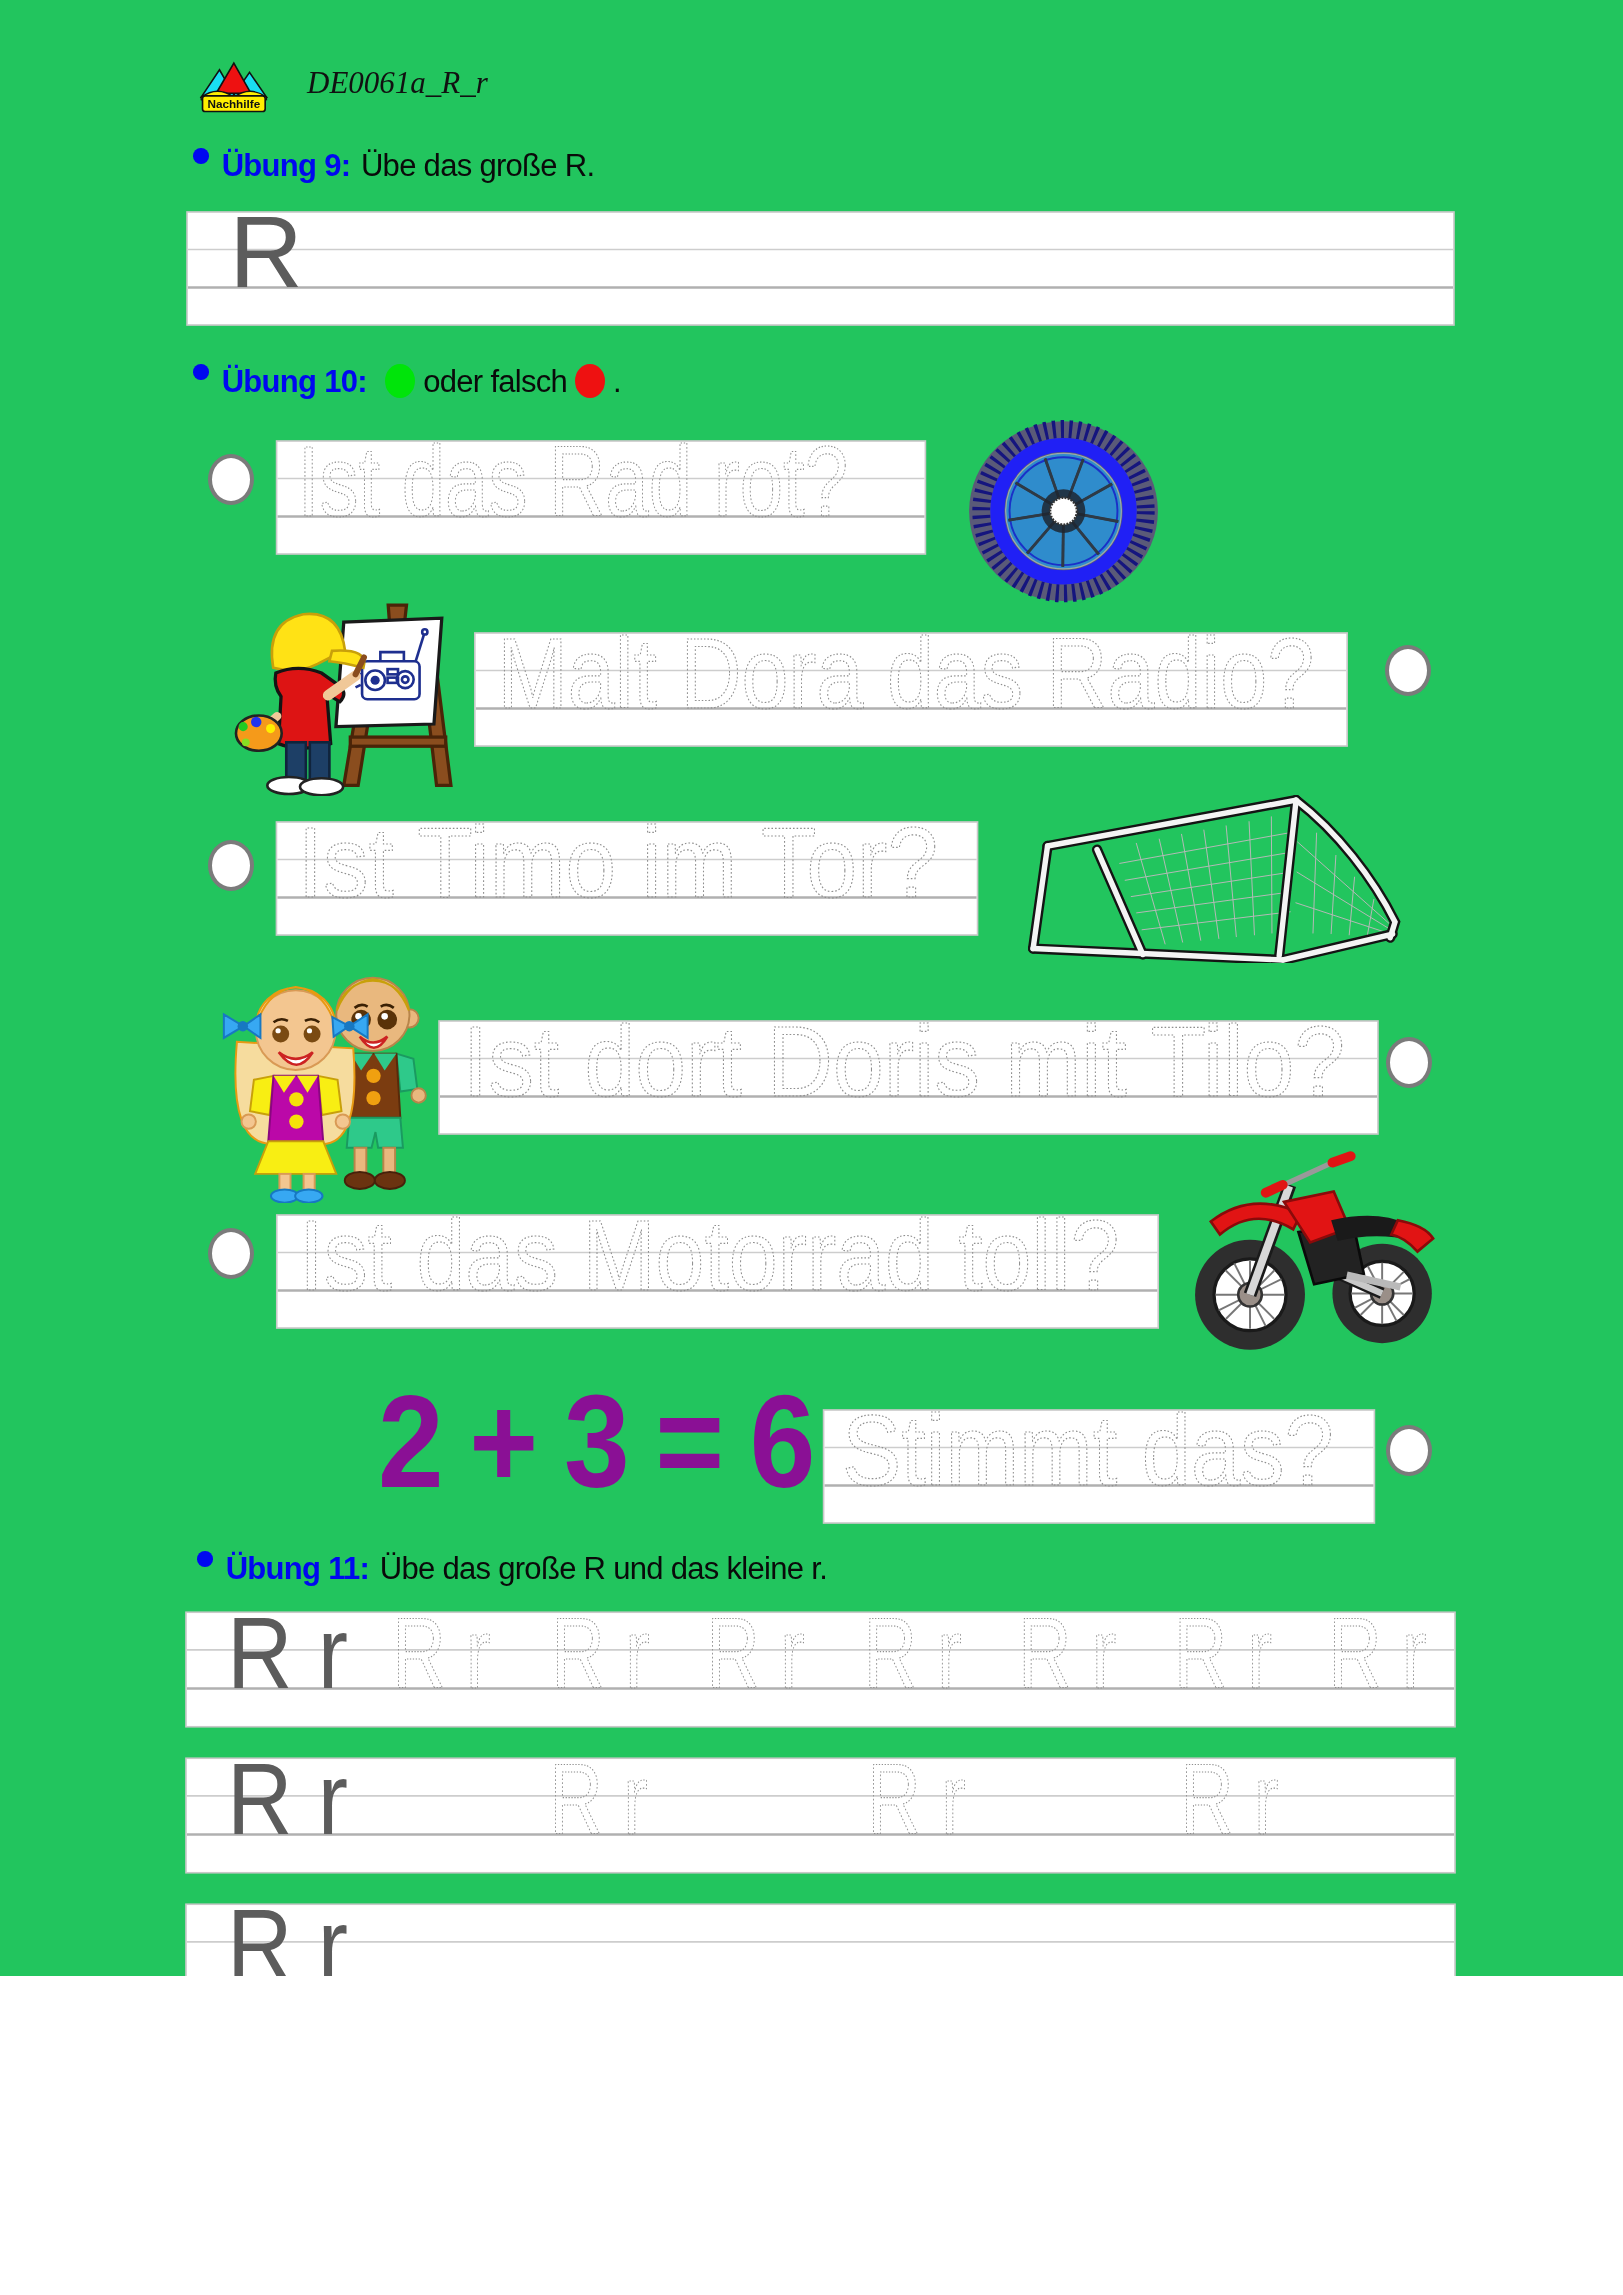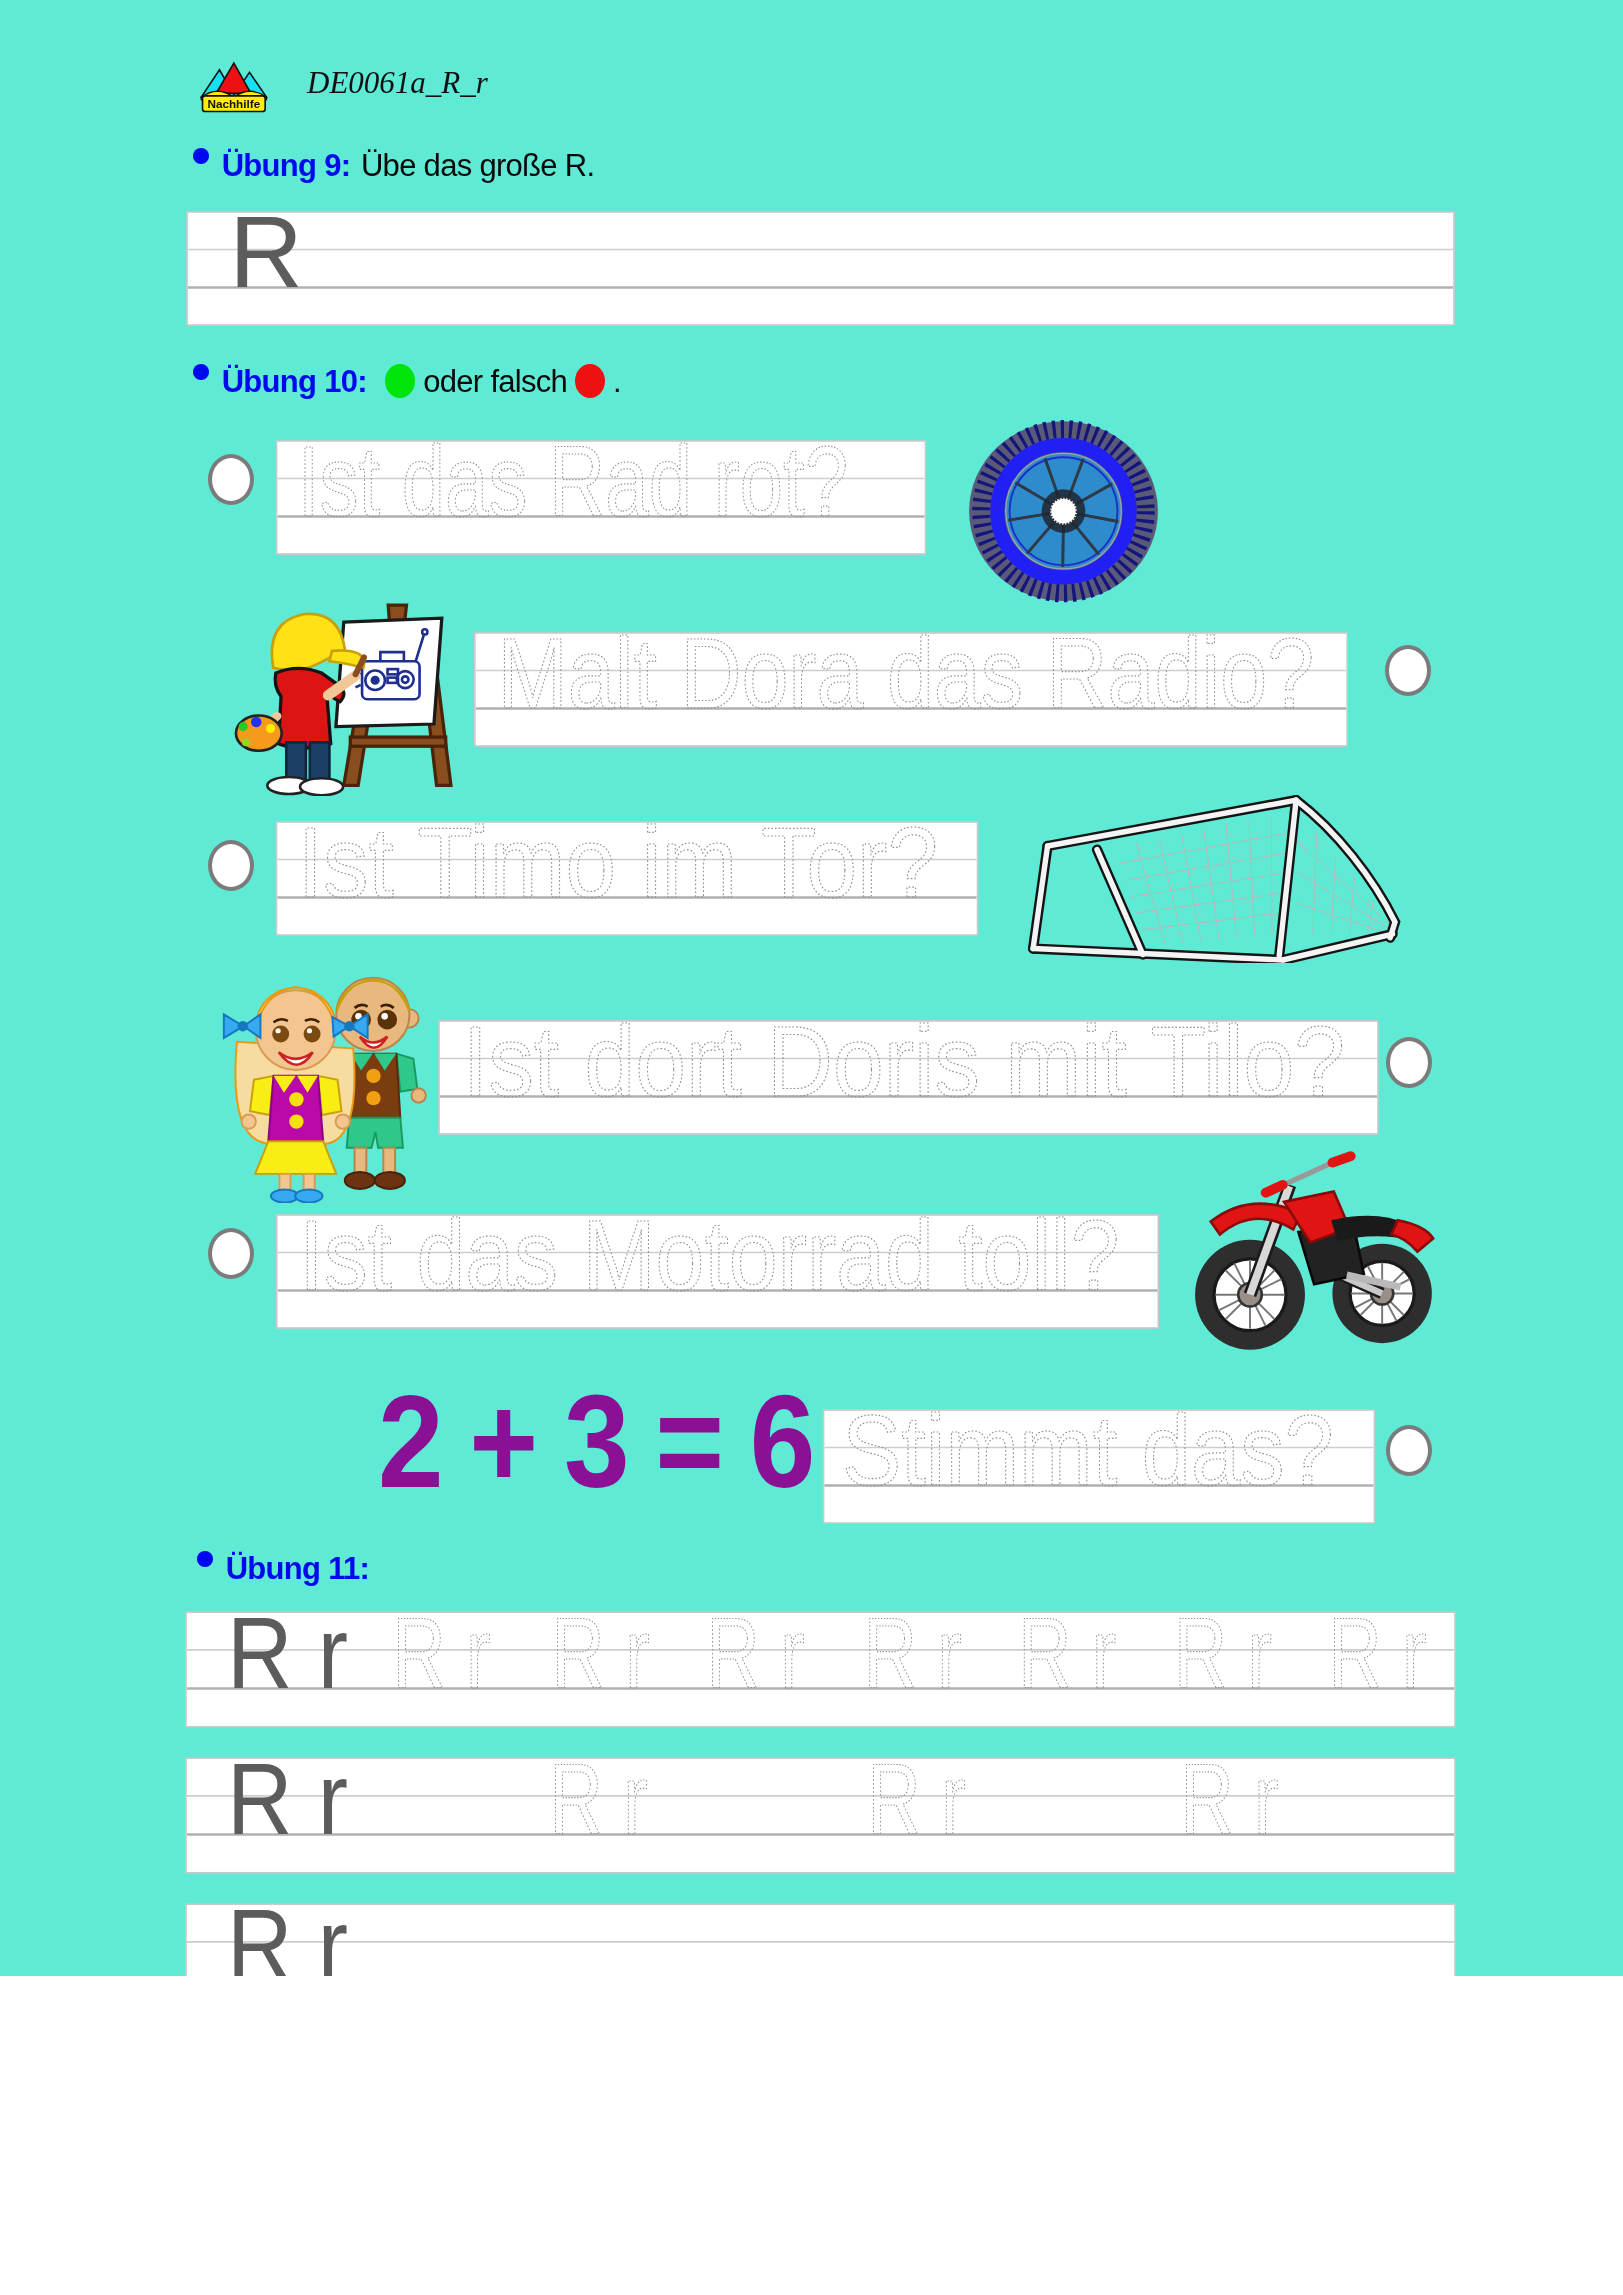--- a/index.html
+++ b/index.html
@@ -1,17 +1,17 @@
 <!DOCTYPE html>
 <html style="font-size:10.5px"><head>
 <meta charset="utf-8">
 <style>
   html,body { margin:0; padding:0; background:#ffffff; }
   .page {
-    position:relative; width:1623px; height:1976px; background:#5eead4;
+    position:relative; width:1623px; height:1976px; background:#22c55e;
     font-family:"Liberation Sans", sans-serif; overflow:hidden;
   }
   .abs { position:absolute; }
 
   
   .exlabel { position:absolute; display:flex; align-items:flex-start; white-space:nowrap; }
   .bullet  { width:15.7px; height:15.7px; border-radius:50%; background:#0008f0; margin-right:13px; flex:none; }
   .exname  { color:#0008f0; font-weight:bold; font-size:31px; margin-right:10.5px; letter-spacing:-0.7px; }
   .extext  { color:#0a0a0a; font-size:31px; letter-spacing:-0.7px; }
   .dot     { display:inline-block; width:30px; height:34px; border-radius:50%; margin:0 7.9px; vertical-align:-9.2px; }
@@ -338,20 +338,21 @@
     <rect class="wrect" x="1.5" y="1.5" width="843" height="173"></rect>
     <line class="midline" x1="3" y1="59" x2="843" y2="59"></line>
     <line class="baseline" x1="3" y1="117" x2="843" y2="117"></line>
     <text class="trace" x="30" y="117" textLength="752" lengthAdjust="spacingAndGlyphs">Stimmt das?</text>
   </svg>
   <div class="answer-circle" style="left:1386px;top:1425px"></div>
 
   <div class="exlabel" style="left:197px;top:1551px">
     <span class="bullet"></span>
     <span class="exname">Übung 11:</span>
+    <span class="extext">Übe das große R und das kleine r.</span>
   </div>
 
   <svg class="abs" style="left:185px;top:1611px" width="1271" height="117" viewBox="0 0 1942 178">
     <rect class="wrect" x="1.5" y="1.5" width="1939" height="175"></rect>
     <line class="midline" x1="3" y1="59" x2="1939" y2="59"></line>
     <line class="baseline" x1="3" y1="118" x2="1939" y2="118"></line>
     <text class="solid" x="64" y="118" textLength="185" lengthAdjust="spacingAndGlyphs">R r</text>
     <text class="trace" x="317" y="118" textLength="150" lengthAdjust="spacingAndGlyphs">R r</text>
     <text class="trace" x="560" y="118" textLength="150" lengthAdjust="spacingAndGlyphs">R r</text>
     <text class="trace" x="797" y="118" textLength="150" lengthAdjust="spacingAndGlyphs">R r</text>

